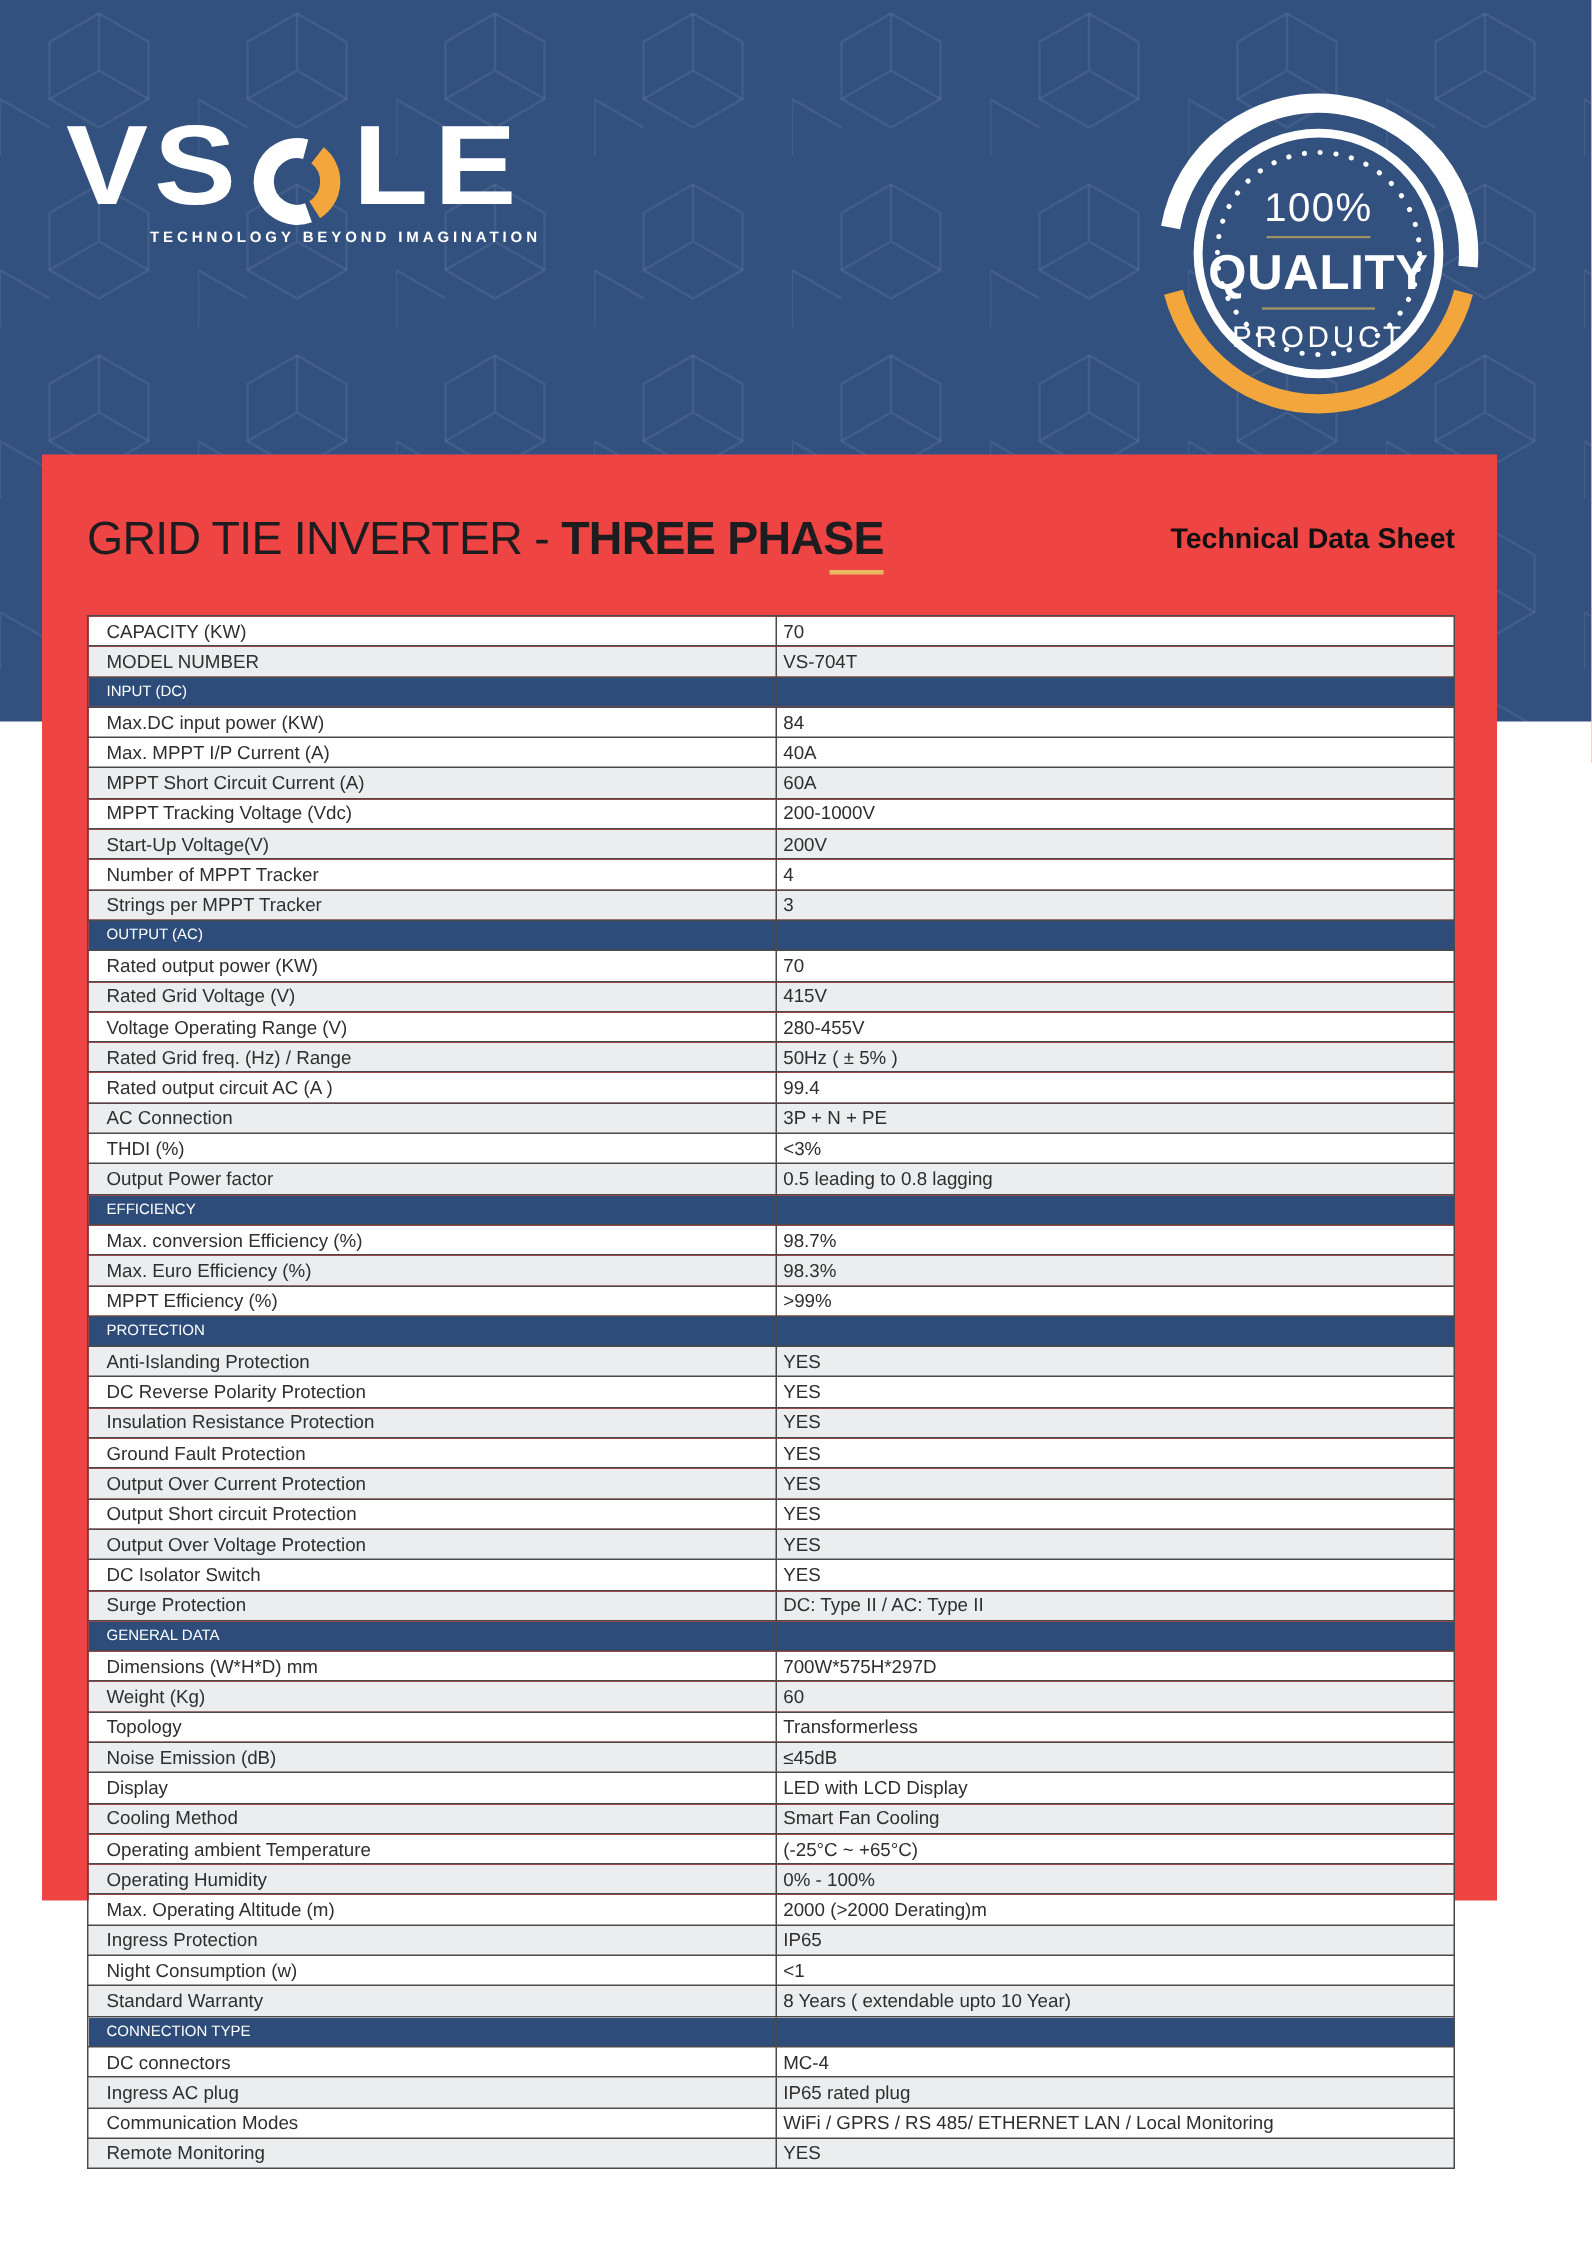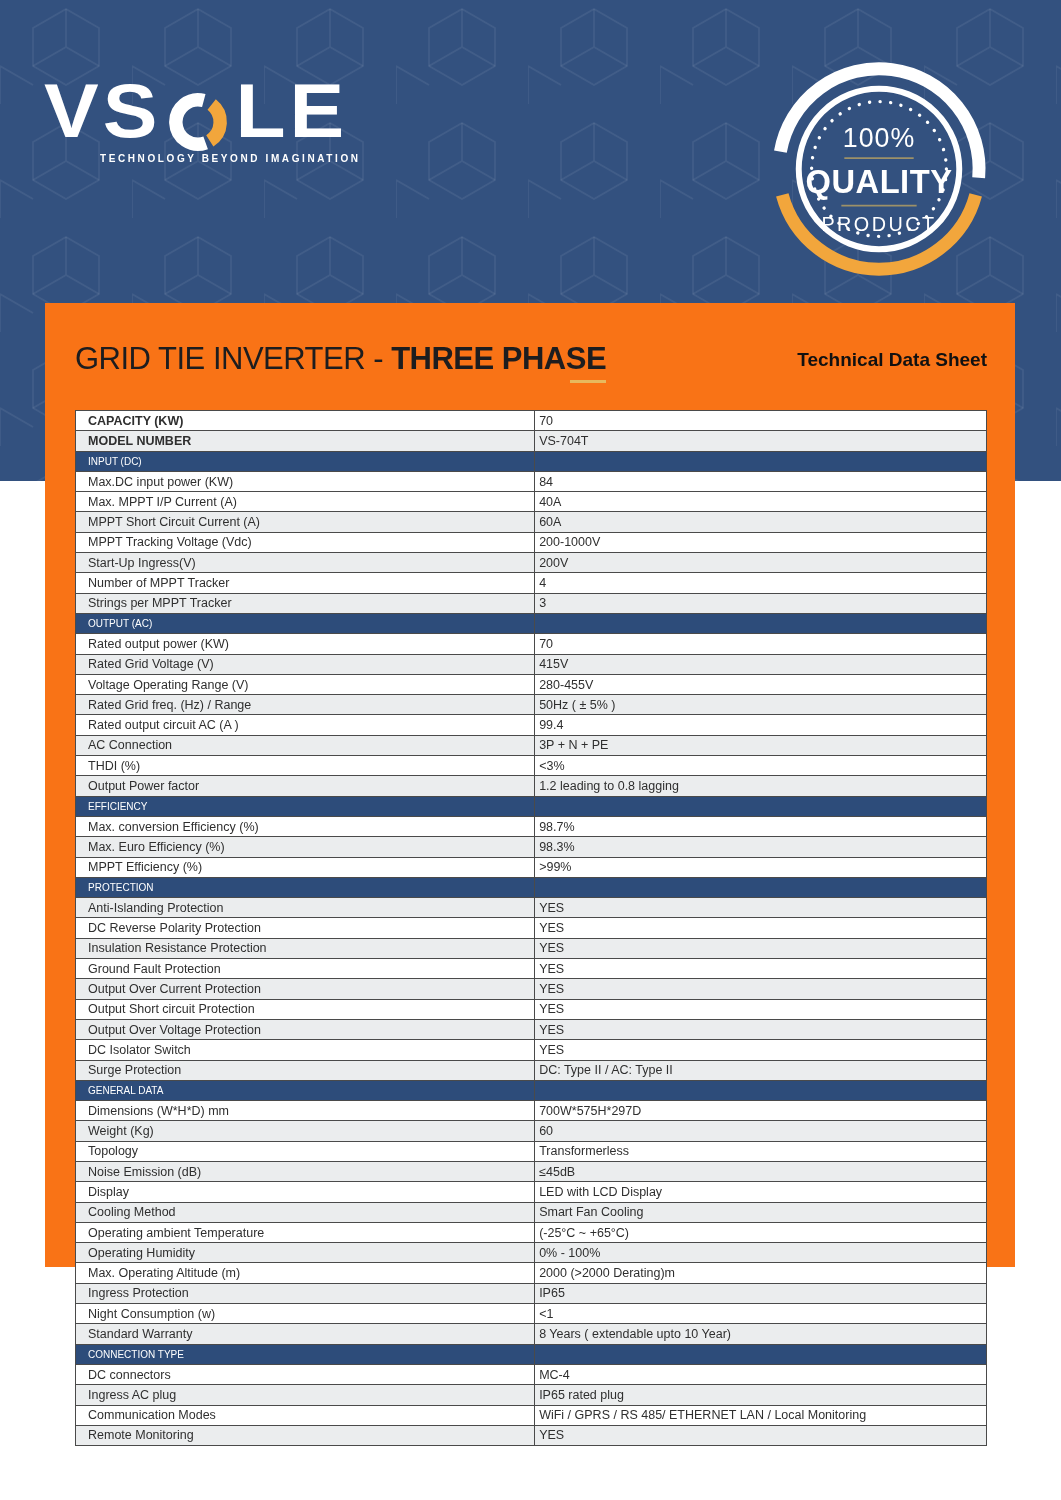--- a/index.html
+++ b/index.html
@@ -34,22 +34,22 @@
   .logo .ltr{transform:scaleY(0.92);}
   .logo .o-wrap{width:60px;height:60px;margin:0 7px;position:relative;top:2px;}
   .tagline{
     position:absolute;left:100px;top:153px;color:#ffffff;
     font-size:10px;font-weight:700;letter-spacing:2.6px;white-space:nowrap;
   }
   
   .badge{position:absolute;left:770px;top:60px;width:218px;height:218px;}
   
   .panel{
-    position:absolute;left:45px;top:303px;width:970px;height:964px;
-    background:#f97316;
+    position:absolute;left:28px;top:303px;width:970px;height:964px;
+    background:#ef4444;
   }
   .title-row{position:absolute;left:30px;top:30px;width:912px;height:50px;}
   .page-title{
     position:absolute;left:0;top:8px;font-size:31px;letter-spacing:-0.5px;
     color:#1d1d1f;font-weight:400;white-space:nowrap;
   }
   .page-title .t-bold{font-weight:800;position:relative;}
   .title-underline{
     position:absolute;right:0px;bottom:-7px;width:36px;height:3.5px;
     background:var(--gold);
@@ -65,21 +65,21 @@
   table.spec td{
     border:1px solid var(--border);
     height:20.3px;padding:0 0 0 12px;
     font-size:12.5px;color:var(--text-dark);
     overflow:hidden;white-space:nowrap;
   }
   table.spec td.val{text-align:left;padding:0 4px;}
   tr.r-gray td{background:var(--row-gray);}
   tr.r-dark td{background:var(--row-dark);}
   tr.r-white td{background:#ffffff;}
-  tr.bold td.lbl{font-weight:700;}
+  tr.bold td.lbl{font-weight:400;}
   tr.section td{
     background:var(--navy);color:#ffffff;font-weight:400;font-size:10px;
     border-color:var(--border);
   }
 </style>
 </head>
 <body>
 
 <div class="band">
   <svg class="hexes" width="1061" height="481">
@@ -156,21 +156,21 @@
         </tr>
         <tr class="r-gray">
           <td class="lbl">MPPT Short Circuit Current (A)</td>
           <td class="val">60A</td>
         </tr>
         <tr class="r-white">
           <td class="lbl">MPPT Tracking Voltage (Vdc)</td>
           <td class="val">200-1000V</td>
         </tr>
         <tr class="r-gray">
-          <td class="lbl">Start-Up Ingress(V)</td>
+          <td class="lbl">Start-Up Voltage(V)</td>
           <td class="val">200V</td>
         </tr>
         <tr class="r-white">
           <td class="lbl">Number of MPPT Tracker</td>
           <td class="val">4</td>
         </tr>
         <tr class="r-gray">
           <td class="lbl">Strings per MPPT Tracker</td>
           <td class="val">3</td>
         </tr>
@@ -201,21 +201,21 @@
         <tr class="r-gray">
           <td class="lbl">AC Connection</td>
           <td class="val">3P + N + PE</td>
         </tr>
         <tr class="r-white">
           <td class="lbl">THDI (%)</td>
           <td class="val">&lt;3%</td>
         </tr>
         <tr class="r-gray">
           <td class="lbl">Output Power factor</td>
-          <td class="val">1.2 leading to 0.8 lagging</td>
+          <td class="val">0.5 leading to 0.8 lagging</td>
         </tr>
         <tr class="section">
           <td class="lbl">EFFICIENCY</td>
           <td class="val"></td>
         </tr>
         <tr class="r-white">
           <td class="lbl">Max. conversion Efficiency (%)</td>
           <td class="val">98.7%</td>
         </tr>
         <tr class="r-gray">

